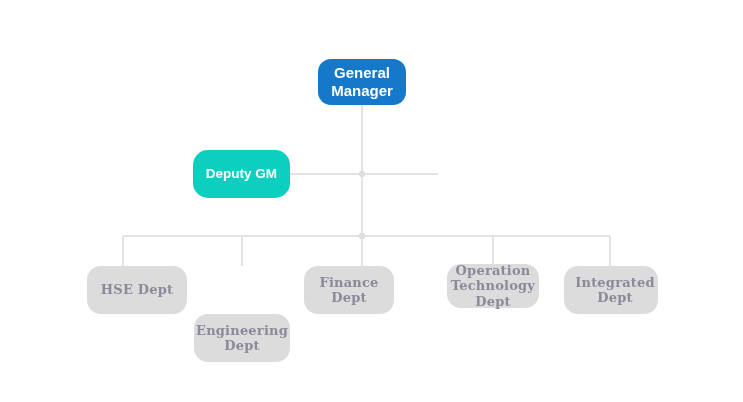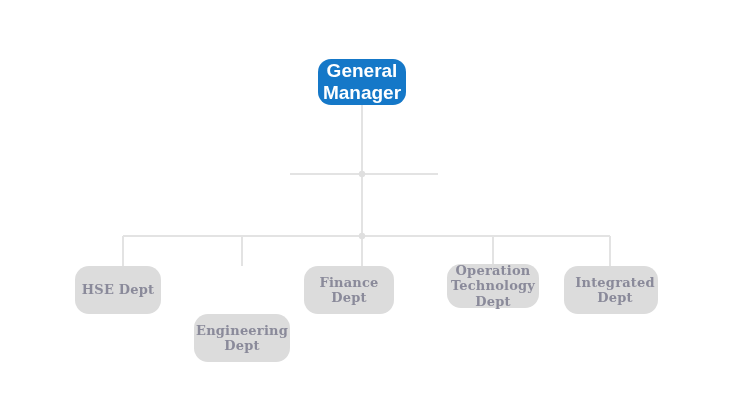--- a/index.html
+++ b/index.html
@@ -39,21 +39,21 @@
     display: block;
     white-space: pre-line;
     padding: 0 4px;
   }
   
   .node-root {
     background: #1578c8;
     color: #ffffff;
     border-radius: 13px;
     font-weight: bold;
-    font-size: 19px;
+    font-size: 15px;
     font-family: "Liberation Sans", sans-serif;
   }
   
   .node-exec {
     background: #0ccfc0;
     color: #ffffff;
     border-radius: 15px;
     font-weight: bold;
     font-size: 13.5px;
     font-family: "Liberation Sans", sans-serif;
@@ -86,22 +86,25 @@
       <line x1="610" y1="236" x2="610" y2="266" stroke="#e3e3e3" stroke-width="2" shape-rendering="crispEdges"></line>
       <circle cx="362" cy="174" r="3.2" fill="#dfdfdf"></circle>
       <circle cx="362" cy="236" r="3.2" fill="#dfdfdf"></circle>
     </svg>
 
   <div class="node node-root" style="left: 318px; top: 59px; width: 88px; height: 46px;">
     <span class="node-label">General
 Manager</span>
   </div>
 
+  <div class="node node-exec" style="left: 193px; top: 150px; width: 97px; height: 48px;">
+    <span class="node-label">Deputy GM</span>
+  </div>
 
-  <div class="node node-dept" style="left: 75px; top: 266px; width: 86px; height: 48px;">
+  <div class="node node-dept" style="left: 87px; top: 266px; width: 100px; height: 48px;">
     <span class="node-label">HSE  Dept</span>
   </div>
   <div class="node node-dept" style="left: 194px; top: 266px; width: 96px; height: 48px; margin-top: 48px;">
     <span class="node-label">Engineering
 Dept</span>
   </div>
   <div class="node node-dept" style="left: 304px; top: 266px; width: 90px; height: 48px;">
     <span class="node-label">Finance
 Dept</span>
   </div>

